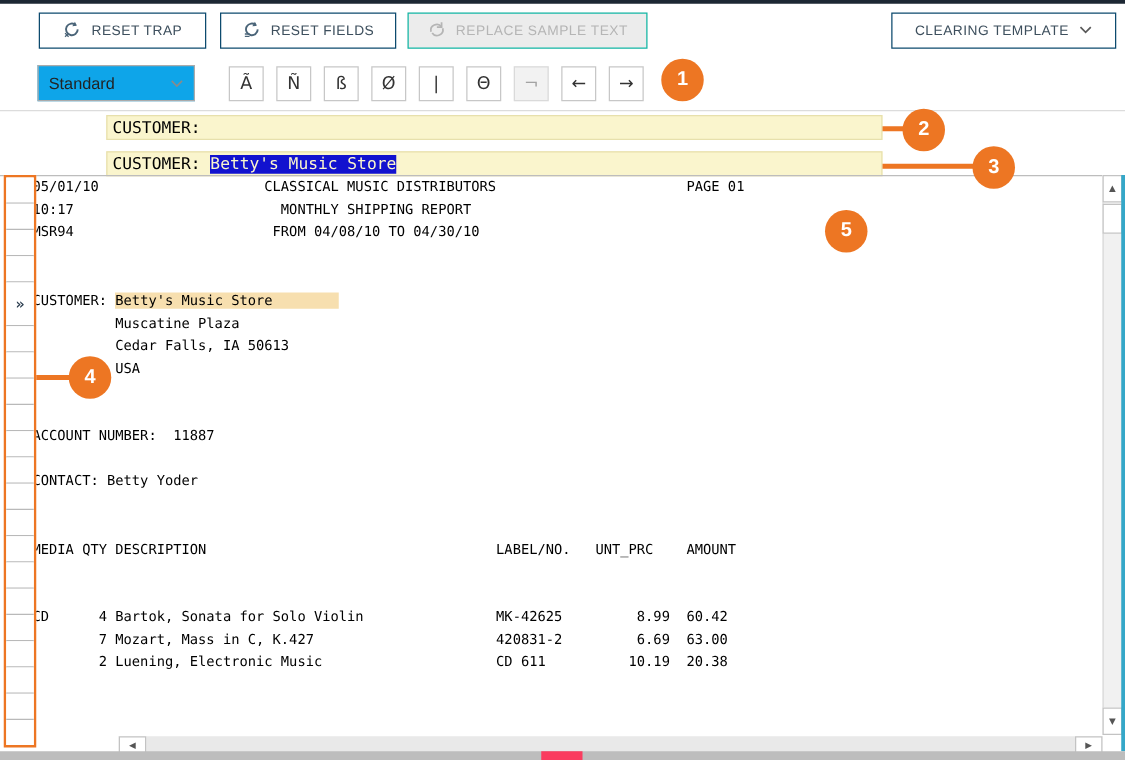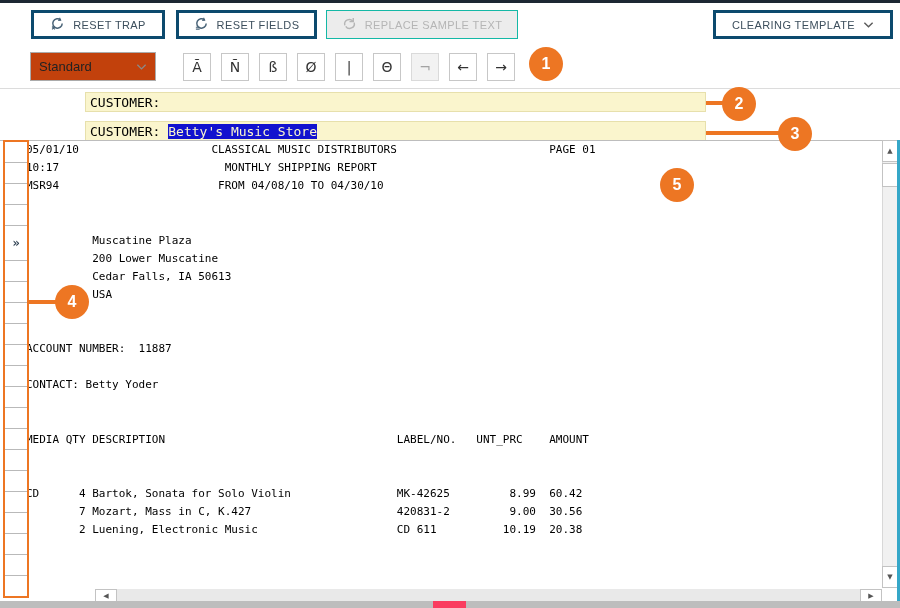--- a/index.html
+++ b/index.html
@@ -5,30 +5,30 @@
   html,body{margin:0;padding:0;background:#fff;}
   .screen{position:relative;width:900px;height:608px;background:#fff;overflow:hidden;
           font-family:"Liberation Sans",sans-serif;}
   .abs{position:absolute;}
 
   
   .top-accent{left:0;top:0;width:900px;height:3px;background:#1c2733;}
 
   
   .tb-btn{position:absolute;top:10px;height:29px;box-sizing:border-box;background:#fff;
-          border:3px solid #0c4a6e;color:#3d4f5d;font-size:11px;letter-spacing:.4px;
+          border:1px solid #0c4a6e;color:#3d4f5d;font-size:11px;letter-spacing:.4px;
           display:flex;align-items:center;justify-content:center;gap:8px;cursor:default;
           font-family:"Liberation Sans",sans-serif;}
   .tb-btn.disabled{background:#ececec;border:1px solid #14b8a6;color:#b5b5b5;}
   .tb-btn svg{flex:0 0 auto;}
 
   
   .tb2-sep{left:0;top:88px;width:900px;height:1px;background:#dcdcdc;}
   .select{left:30px;top:52px;width:126px;height:29px;box-sizing:border-box;border:1px solid #ababab;
-          background:#c2410c;display:flex;align-items:center;justify-content:space-between;
+          background:#0ea5e9;display:flex;align-items:center;justify-content:space-between;
           padding:0 8px;font-size:13px;color:#222;}
   .char-row{left:183px;top:53px;height:28px;display:flex;gap:10px;}
   .char-btn{width:28px;height:28px;box-sizing:border-box;border:1px solid #c7c7c7;background:#fff;
             font-size:14px;color:#333;display:flex;align-items:center;justify-content:center;
             font-family:"DejaVu Sans",sans-serif;padding:0;}
   .char-btn.disabled{background:#f2f2f2;border-color:#dadada;color:#a3a3a3;}
 
   
   .trap-row{left:85px;width:621px;height:20px;box-sizing:border-box;background:#faf5cd;
             border:1px solid #e7e0ac;font-family:"DejaVu Sans Mono",monospace;font-size:13px;
@@ -153,36 +153,36 @@
     <span>CUSTOMER: </span><span class="sel-blue">Betty's Music Store</span>
   </div>
 
   <div class="abs report-top-line"></div>
   <div class="abs report">
       <div class="rline">05/01/10                    CLASSICAL MUSIC DISTRIBUTORS                       PAGE 01</div>
       <div class="rline">10:17                         MONTHLY SHIPPING REPORT</div>
       <div class="rline">MSR94                        FROM 04/08/10 TO 04/30/10</div>
       <div class="rline"></div>
       <div class="rline"></div>
+      <div class="rline"><span>CUSTOMER: </span><span class="hl">Betty's Music Store        </span></div>
       <div class="rline">          Muscatine Plaza</div>
-      <div class="rline">          200 Lower Muscatine</div>
       <div class="rline">          Cedar Falls, IA 50613</div>
       <div class="rline">          USA</div>
       <div class="rline"></div>
       <div class="rline"></div>
       <div class="rline">ACCOUNT NUMBER:  11887</div>
       <div class="rline"></div>
       <div class="rline">CONTACT: Betty Yoder</div>
       <div class="rline"></div>
       <div class="rline"></div>
       <div class="rline">MEDIA QTY DESCRIPTION                                   LABEL/NO.   UNT_PRC    AMOUNT</div>
       <div class="rline"></div>
       <div class="rline"></div>
       <div class="rline">CD      4 Bartok, Sonata for Solo Violin                MK-42625         8.99  60.42</div>
-      <div class="rline">        7 Mozart, Mass in C, K.427                      420831-2         9.00  30.56</div>
+      <div class="rline">        7 Mozart, Mass in C, K.427                      420831-2         6.69  63.00</div>
       <div class="rline">        2 Luening, Electronic Music                     CD 611          10.19  20.38</div>
     </div>
 
   <div class="abs gutter">
       <div class="gcell"></div>
       <div class="gcell"></div>
       <div class="gcell"></div>
       <div class="gcell"></div>
       <div class="gcell">»</div>
       <div class="gcell"></div>

